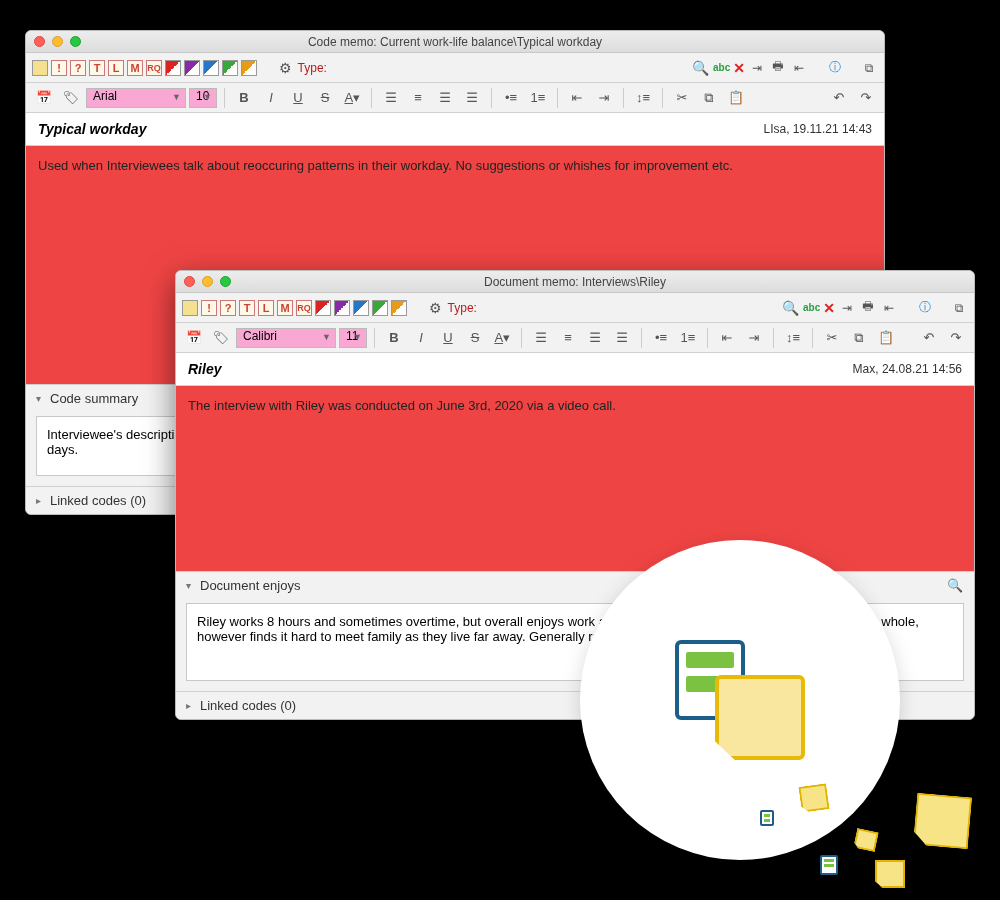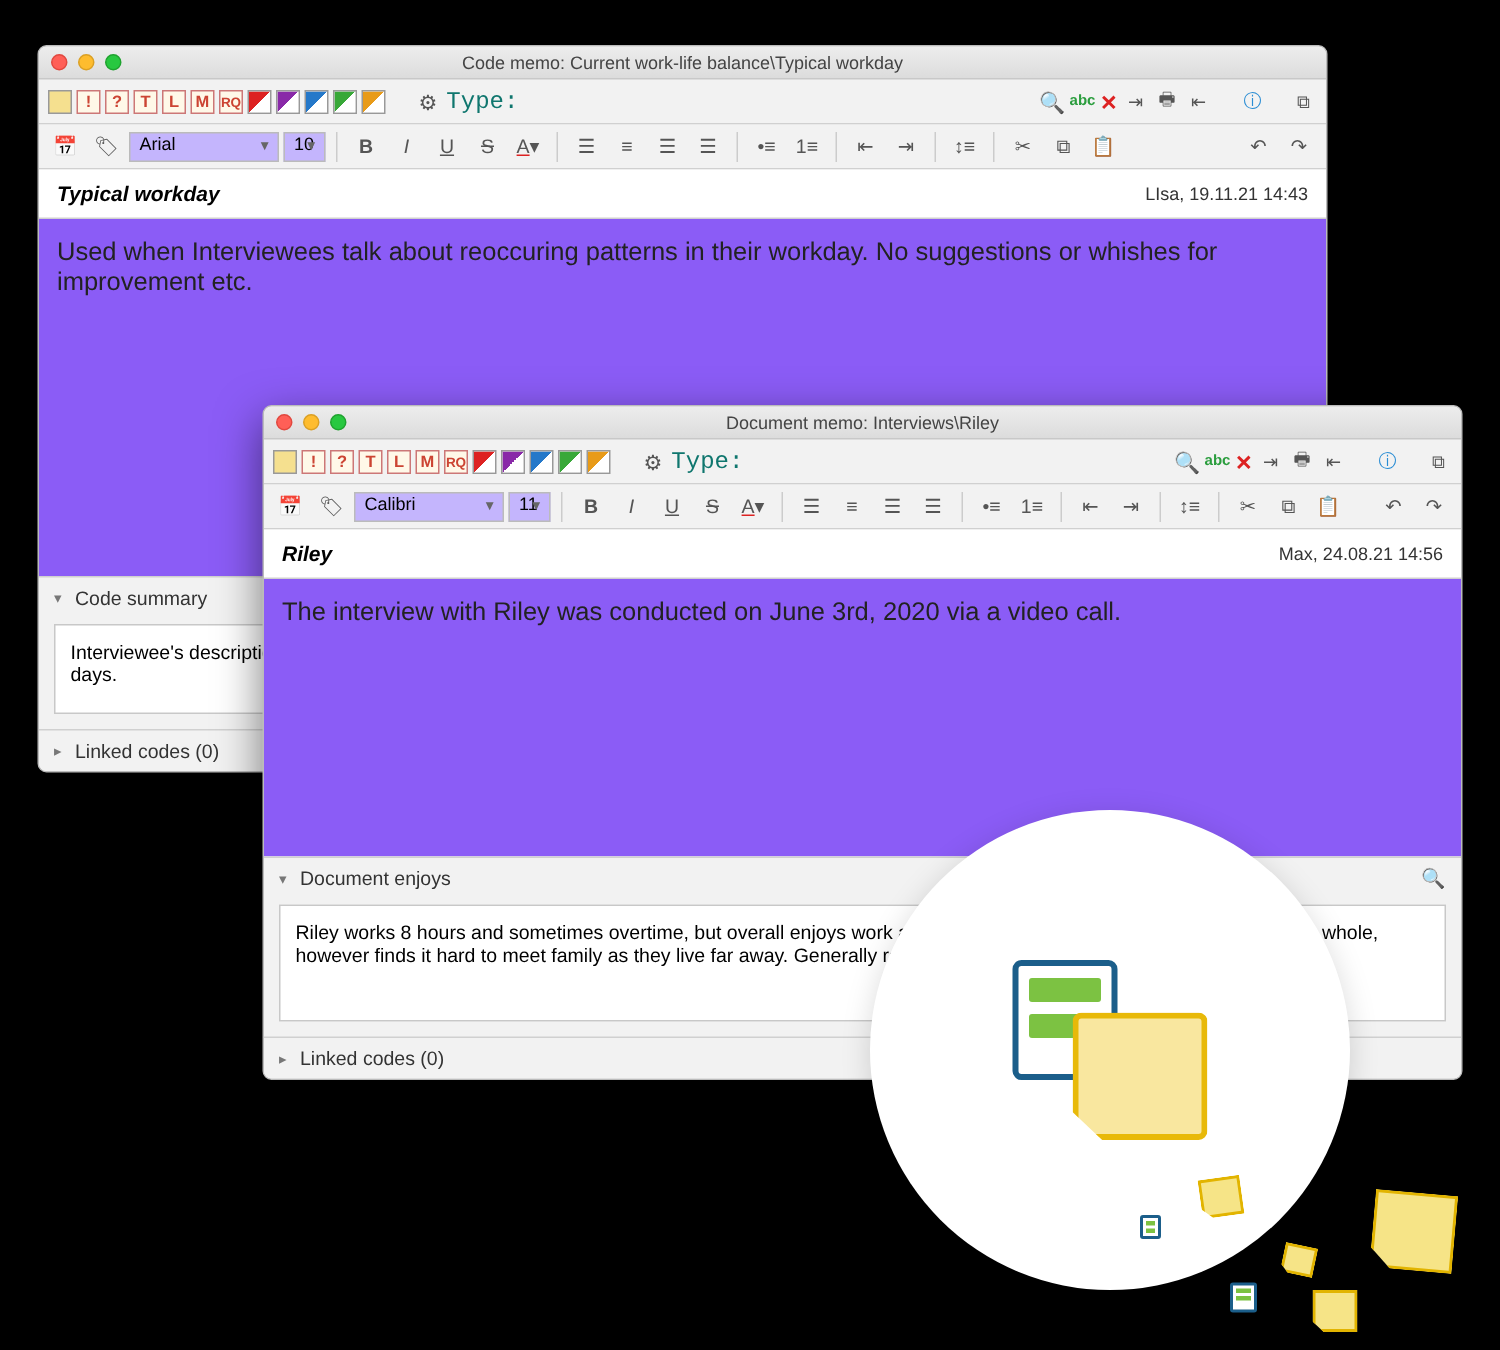--- a/index.html
+++ b/index.html
@@ -87,29 +87,29 @@
     border:1px solid #c77;
     background:#fff8e8;
     color:#c43;
     font-weight:bold;
     font-size:11px;
     display:inline-flex;
     align-items:center;
     justify-content:center;
   }
   .gear { color:#555; font-size:14px; }
-  .type-label { font-size:16px; color:#0f766e; margin-left:3px;font-family:Liberation Mono, monospace; }
+  .type-label { font-size:12px; color:#b91c1c; margin-left:3px; }
   .red-x { color:#d22; font-weight:bold; font-size:14px; }
   .blue-search { color:#2677c9; font-size:14px; }
   .abc { color:#2a9d3d; font-size:10px; font-weight:bold; }
   .sep {
     width:1px; height:20px; background:#ccc; margin:0 4px;
   }
   .font-select {
-    border:1px solid #bbb; background:#c4b5fd; height:20px;
+    border:1px solid #bbb; background:#f9a8d4; height:20px;
     padding:0 20px 0 6px; font-size:12px;
     position:relative;
   }
   .font-select.font { width:100px; }
   .font-select.size { width:24px; }
   .font-select .caret {
     position:absolute; right:4px; top:3px;
     font-size:9px; color:#666;
   }
   .fmt-ic {
@@ -124,23 +124,23 @@
     display:flex;
     justify-content:space-between;
     align-items:center;
     padding:8px 12px;
     background:#fff;
     border-bottom:1px solid #d0d0d0;
   }
   .doc-title { font-weight:bold; font-size:14px;font-style:italic; }
   .doc-meta { font-size:12px; color:#333; }
   .doc-body {
-    background:#8b5cf6;
+    background:#ef4444;
     padding:12px;
-    font-size:17px;
+    font-size:13px;
     color:#222;
     min-height:80px;
   }
   .section {
     border-top:1px solid #d0d0d0;
     background:#f2f2f2;
   }
   .section-head {
     display:flex;
     align-items:center;

